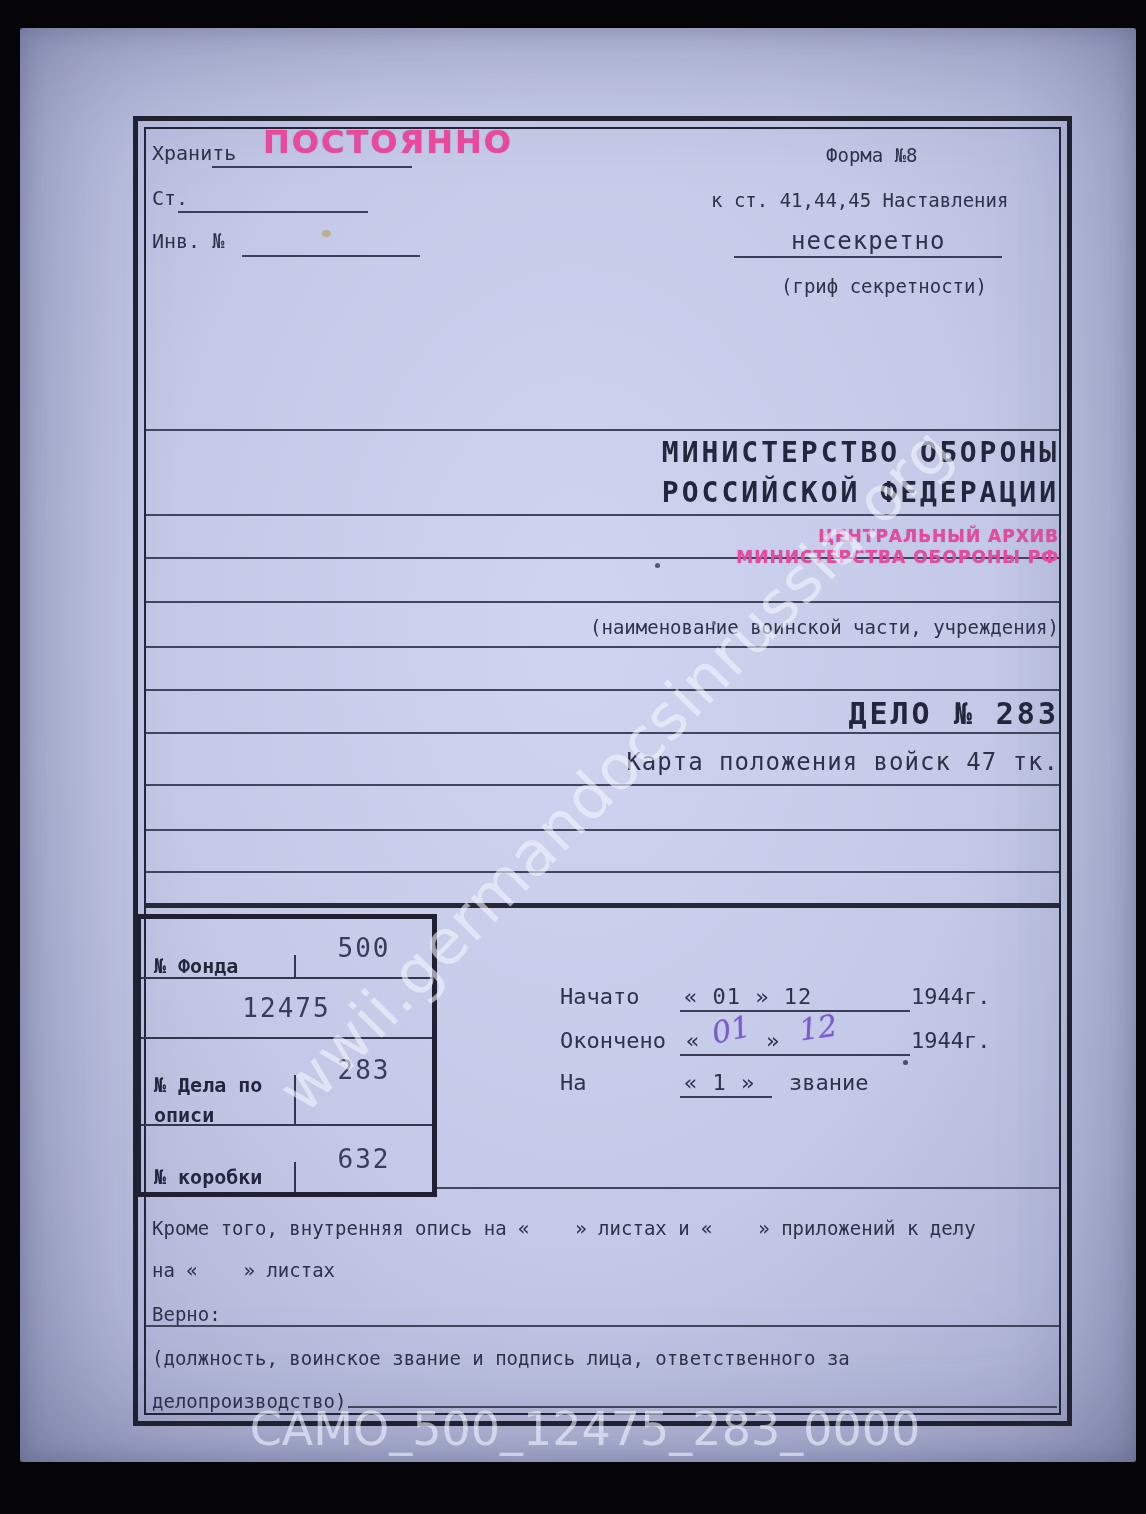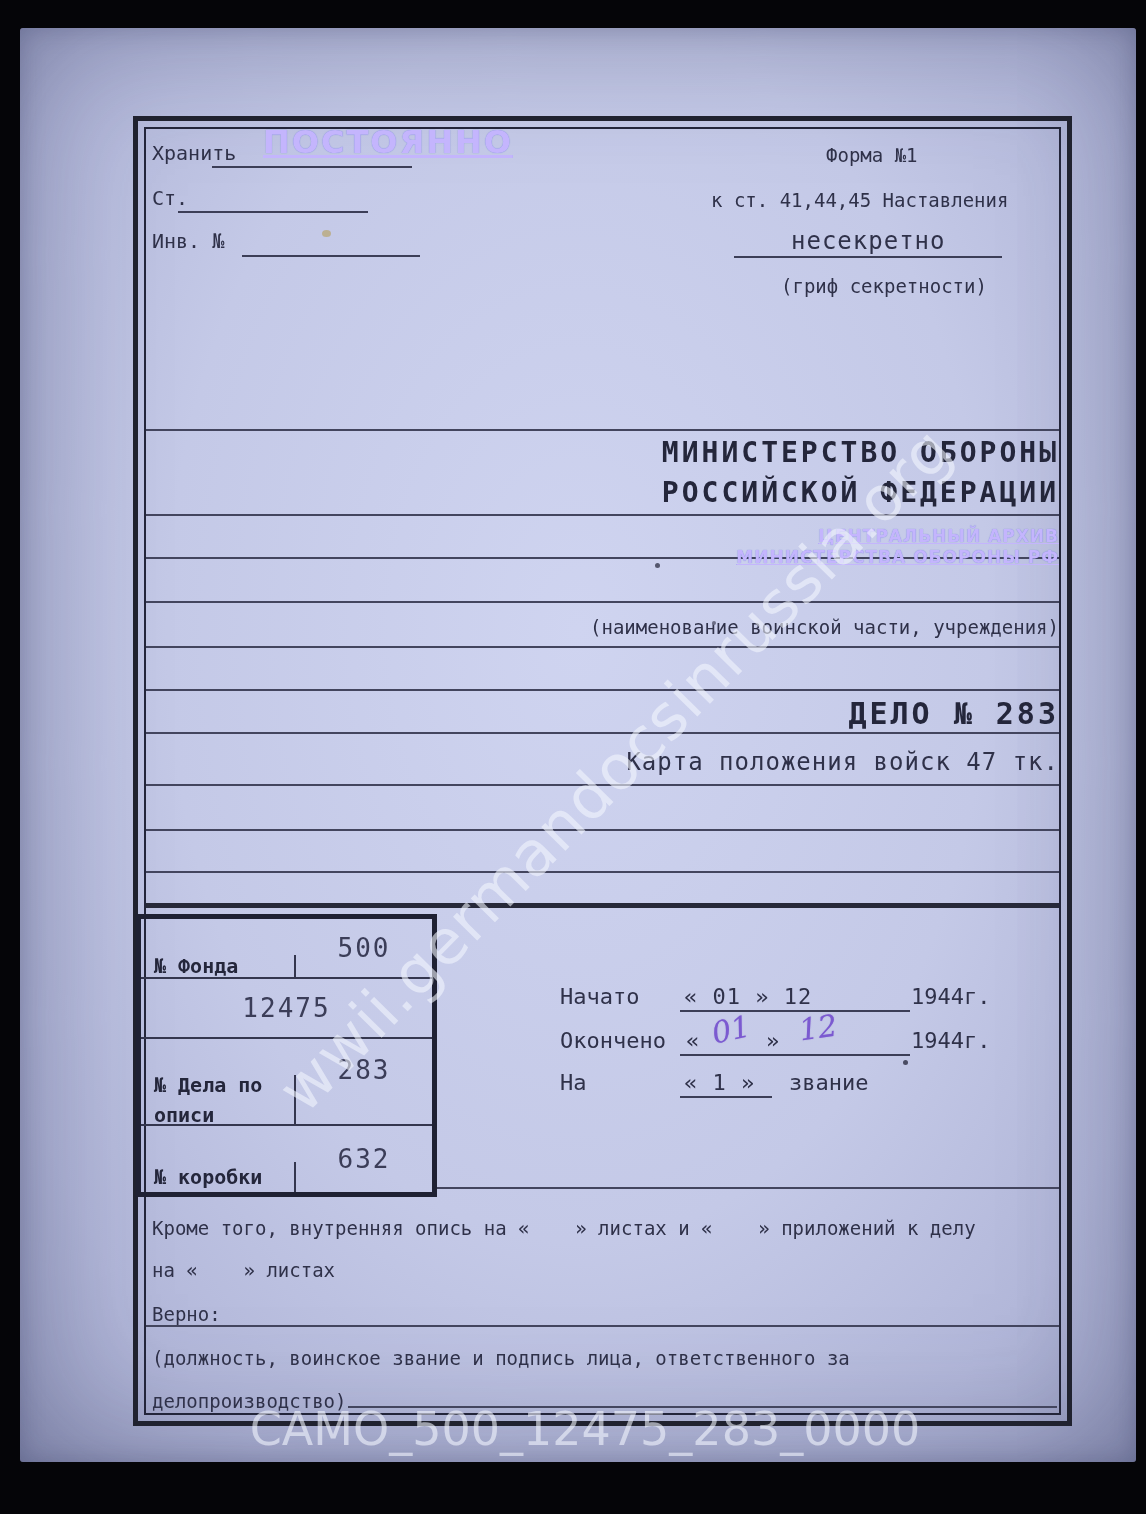--- a/index.html
+++ b/index.html
@@ -21,21 +21,21 @@
   .frame-inner{
     position:absolute;left:144px;top:127px;width:913px;height:1284px;
     border:2px solid #23253a;
   }
   .rule{position:absolute;left:146px;width:913px;height:2px;background:#43455e;}
   .rule.heavy{height:5px;background:#272939;}
   .uline{position:absolute;height:2px;background:#3c3e57;}
   .t{position:absolute;color:#2f3149;font-size:19px;line-height:1.15;white-space:pre;}
   .c{left:146px;width:913px;text-align:right;}
   .b{font-weight:bold;color:#24263b;}
-  .blue{color:#c4b5fd;text-shadow:0 0 1px rgba(44,79,203,.55);font-family:"DejaVu Sans","Liberation Sans",sans-serif;text-decoration:underline;}
+  .blue{color:#ec4899;text-shadow:0 0 1px rgba(44,79,203,.55);font-family:"DejaVu Sans","Liberation Sans",sans-serif;}
   .hw{
     position:absolute;color:#7b5ad0;font-family:"DejaVu Serif","Liberation Serif",serif;
     font-style:italic;font-size:30px;text-shadow:0 0 1px rgba(123,90,208,.5);
   }
   .fond-table{
     position:absolute;left:136px;top:914px;width:301px;height:283px;
     border:5px solid #1f2133;display:flex;flex-direction:column;box-sizing:border-box;
   }
   .fond-row{display:flex;border-bottom:2px solid #34364e;}
   .fond-row:last-child{border-bottom:none;}
@@ -77,21 +77,21 @@
 <div class="rule" style="top:1406px;left:348px;width:709px"></div>
 
 <div class="t" style="left:152px;top:142px;font-size:20px">Хранить</div>
 <div class="uline" style="left:212px;top:166px;width:200px"></div>
 <div class="t blue" style="left:263px;top:124px;font-size:32px;font-weight:bold;letter-spacing:2px;z-index:5">ПОСТОЯННО</div>
 <div class="t" style="left:152px;top:187px;font-size:20px">Ст.</div>
 <div class="uline" style="left:178px;top:211px;width:190px"></div>
 <div class="t" style="left:152px;top:230px;font-size:20px">Инв. №</div>
 <div class="uline" style="left:242px;top:255px;width:178px"></div>
 
-<div class="t" style="left:826px;top:145px">Форма №1</div>
+<div class="t" style="left:826px;top:145px">Форма №8</div>
 <div class="t" style="left:711px;top:190px">к ст. 41,44,45 Наставления</div>
 <div class="t" style="left:791px;top:228px;font-size:24px;letter-spacing:1px">несекретно</div>
 <div class="uline" style="left:734px;top:256px;width:268px"></div>
 <div class="t" style="left:781px;top:276px">(гриф секретности)</div>
 
 <div class="t c b" style="top:437px;font-size:28px;letter-spacing:3px">МИНИСТЕРСТВО ОБОРОНЫ</div>
 <div class="t c b" style="top:477px;font-size:28px;letter-spacing:3px">РОССИЙСКОЙ ФЕДЕРАЦИИ</div>
 <div class="t c blue" style="top:527px;font-size:17px;font-weight:bold;letter-spacing:1px">ЦЕНТРАЛЬНЫЙ АРХИВ</div>
 <div class="t c blue" style="top:548px;font-size:17px;font-weight:bold;letter-spacing:1px">МИНИСТЕРСТВА ОБОРОНЫ РФ</div>
 <div class="t c" style="top:617px">(наименование воинской части, учреждения)</div>

